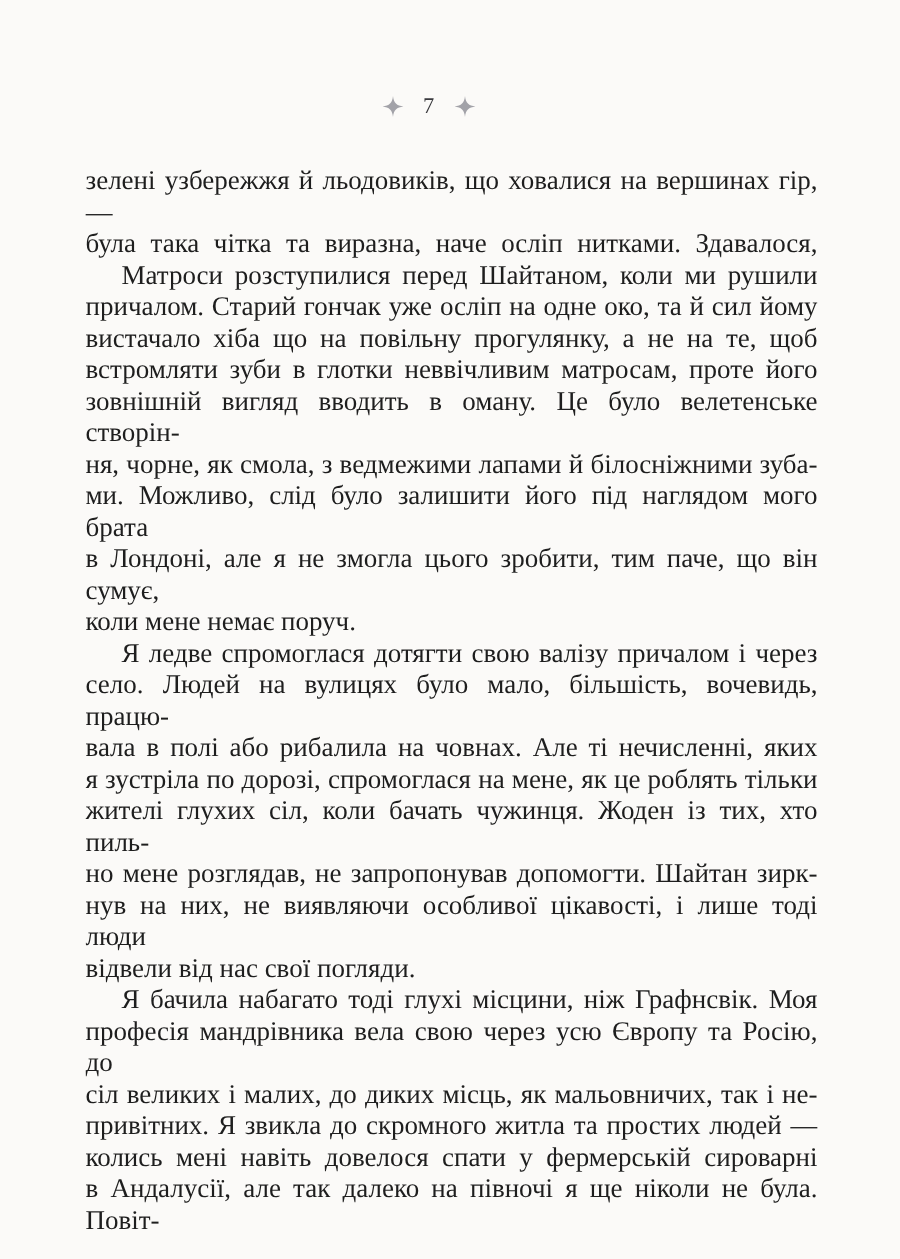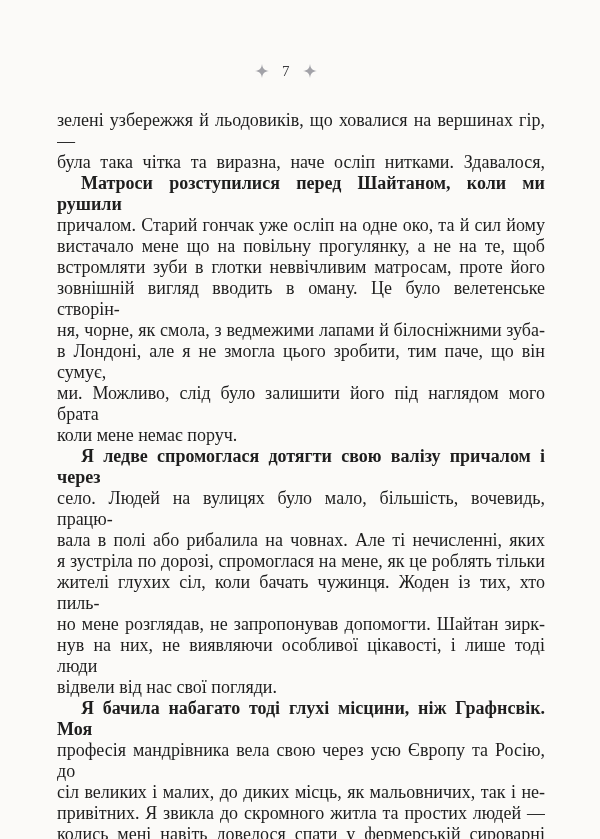--- a/index.html
+++ b/index.html
@@ -58,21 +58,20 @@
     white-space: normal;
     text-align: left;
     overflow: hidden;
   }
   .line.just {
     text-align: justify;
     text-align-last: justify;
   }
   .line.indent {
     text-indent: 24px;
-    font-weight: bold;
   }
 </style>
 </head>
 <body>
 
 <div class="page">
 
   <header class="page-header">
     <svg class="sparkle" viewBox="0 0 14 14" aria-hidden="true">
       <path d="M7 0 C7.5 4.6 9.4 6.5 14 7 C9.4 7.5 7.5 9.4 7 14 C6.5 9.4 4.6 7.5 0 7 C4.6 6.5 6.5 4.6 7 0 Z"></path>
@@ -81,26 +80,26 @@
     <svg class="sparkle" viewBox="0 0 14 14" aria-hidden="true">
       <path d="M7 0 C7.5 4.6 9.4 6.5 14 7 C9.4 7.5 7.5 9.4 7 14 C6.5 9.4 4.6 7.5 0 7 C4.6 6.5 6.5 4.6 7 0 Z"></path>
     </svg>
   </header>
 
   <main class="text-block">
       <div class="line just">зелені узбережжя й льодовиків, що ховалися на вершинах гір, —</div>
       <div class="line just">була така чітка та виразна, наче осліп нитками. Здавалося,</div>
       <div class="line indent just">Матроси розступилися перед Шайтаном, коли ми рушили</div>
       <div class="line just">причалом. Старий гончак уже осліп на одне око, та й сил йому</div>
-      <div class="line just">вистачало мене що на повільну прогулянку, а не на те, щоб</div>
+      <div class="line just">вистачало хіба що на повільну прогулянку, а не на те, щоб</div>
       <div class="line just">встромляти зуби в глотки неввічливим матросам, проте його</div>
       <div class="line just">зовнішній вигляд вводить в оману. Це було велетенське створін-</div>
       <div class="line just">ня, чорне, як смола, з ведмежими лапами й білосніжними зуба-</div>
+      <div class="line just">ми. Можливо, слід було залишити його під наглядом мого брата</div>
       <div class="line just">в Лондоні, але я не змогла цього зробити, тим паче, що він сумує,</div>
-      <div class="line just">ми. Можливо, слід було залишити його під наглядом мого брата</div>
       <div class="line">коли мене немає поруч.</div>
       <div class="line indent just">Я ледве спромоглася дотягти свою валізу причалом і через</div>
       <div class="line just">село. Людей на вулицях було мало, більшість, вочевидь, працю-</div>
       <div class="line just">вала в полі або рибалила на човнах. Але ті нечисленні, яких</div>
       <div class="line just">я зустріла по дорозі, спромоглася на мене, як це роблять тільки</div>
       <div class="line just">жителі глухих сіл, коли бачать чужинця. Жоден із тих, хто пиль-</div>
       <div class="line just">но мене розглядав, не запропонував допомогти. Шайтан зирк-</div>
       <div class="line just">нув на них, не виявляючи особливої цікавості, і лише тоді люди</div>
       <div class="line">відвели від нас свої погляди.</div>
       <div class="line indent just">Я бачила набагато тоді глухі місцини, ніж Графнсвік. Моя</div>

